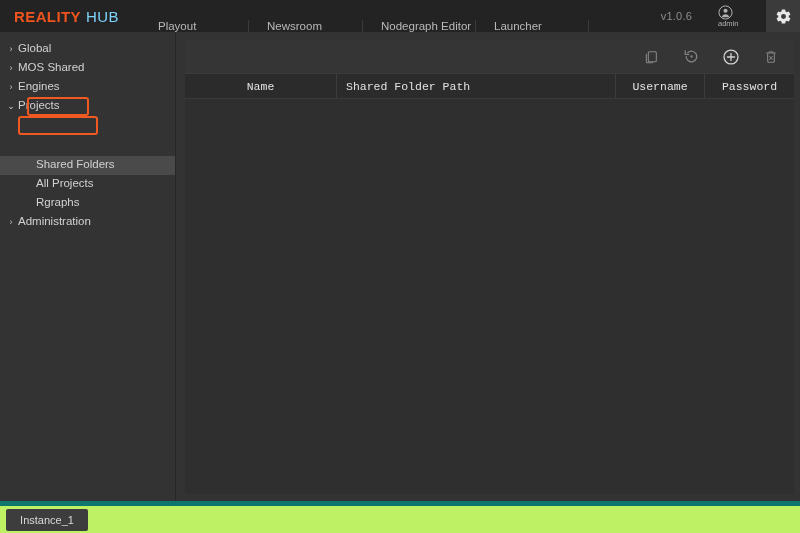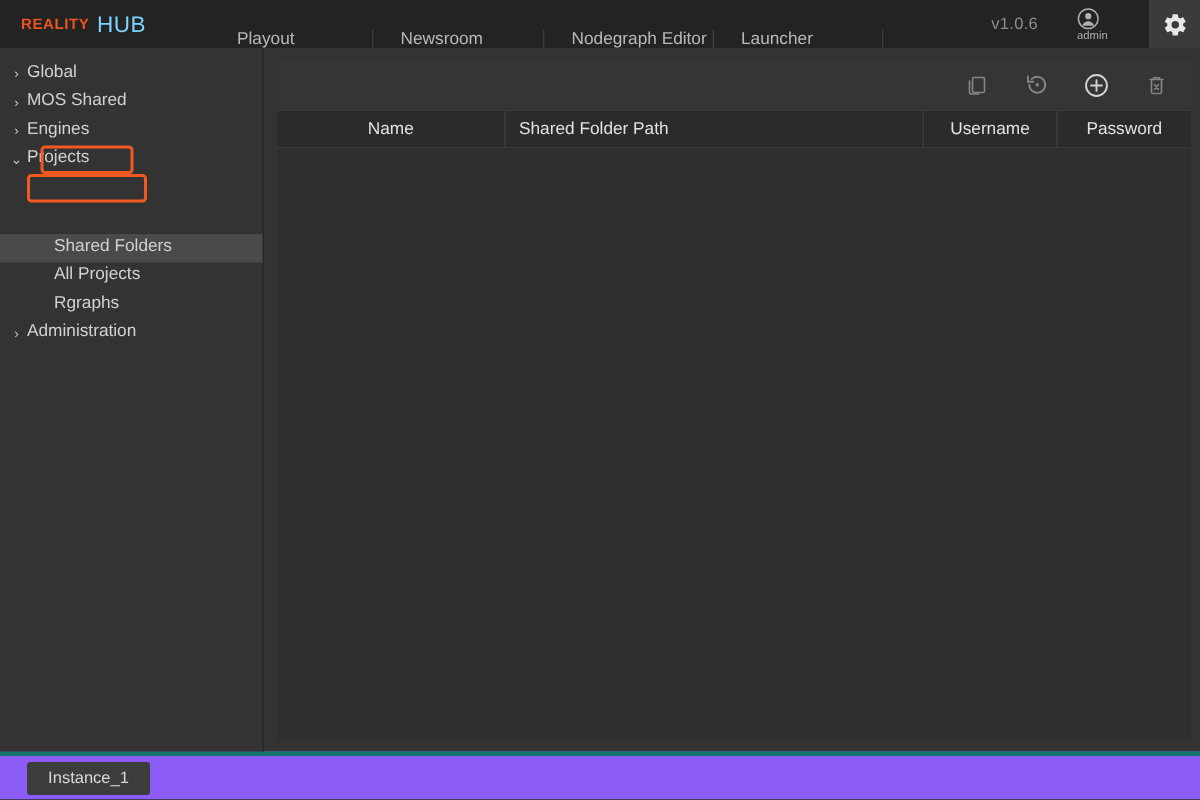--- a/index.html
+++ b/index.html
@@ -36,21 +36,21 @@
   .brand {
     width: 140px;
     flex: 0 0 140px;
     display: flex;
     align-items: center;
     padding-left: 14px;
     letter-spacing: 0.4px;
   }
   .brand-reality {
     color: #f0541e;
-    font-size: 10px;
+    font-size: 15px;
     font-weight: bold;
   }
   .brand-hub {
     color: #7dd3fc;
     font-size: 15px;
     font-weight: normal;
     margin-left: 5px;
   }
 
   .navtabs {
@@ -171,20 +171,21 @@
     flex-direction: column;
     padding: 8px 6px 7px 9px;
     min-width: 0;
   }
   .panel {
     flex: 1 1 auto;
     display: flex;
     flex-direction: column;
     background: #2f2f2f;
     min-height: 0;
+    font-family: Liberation Mono, monospace;
   }
 
   .toolbar {
     height: 33px;
     flex: 0 0 33px;
     background: #353535;
     display: flex;
     align-items: center;
     justify-content: flex-end;
     padding-right: 12px;
@@ -231,25 +232,25 @@
     flex: 1 1 auto;
     background: #2f2f2f;
     min-height: 0;
     overflow: hidden;
   }
 
   
   .footer {
     height: 32px;
     flex: 0 0 32px;
-    background: #8b5cf6;
-    border-top: 3px solid #0f766e;
-    display: flex;
-    align-items: center;
-    padding-left: 18px;
+    background: #bef264;
+    border-top: 5px solid #0f766e;
+    display: flex;
+    align-items: center;
+    padding-left: 6px;
   }
   .instance-tab {
     height: 22px;
     min-width: 82px;
     background: #3d3d3d;
     border-radius: 2px;
     display: flex;
     align-items: center;
     justify-content: center;
     color: #d9d9d9;

